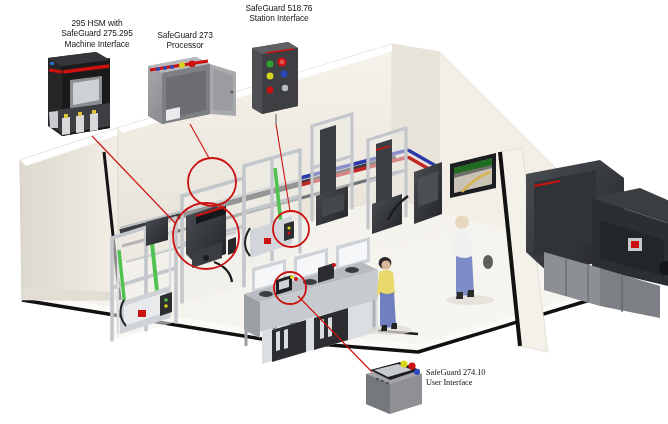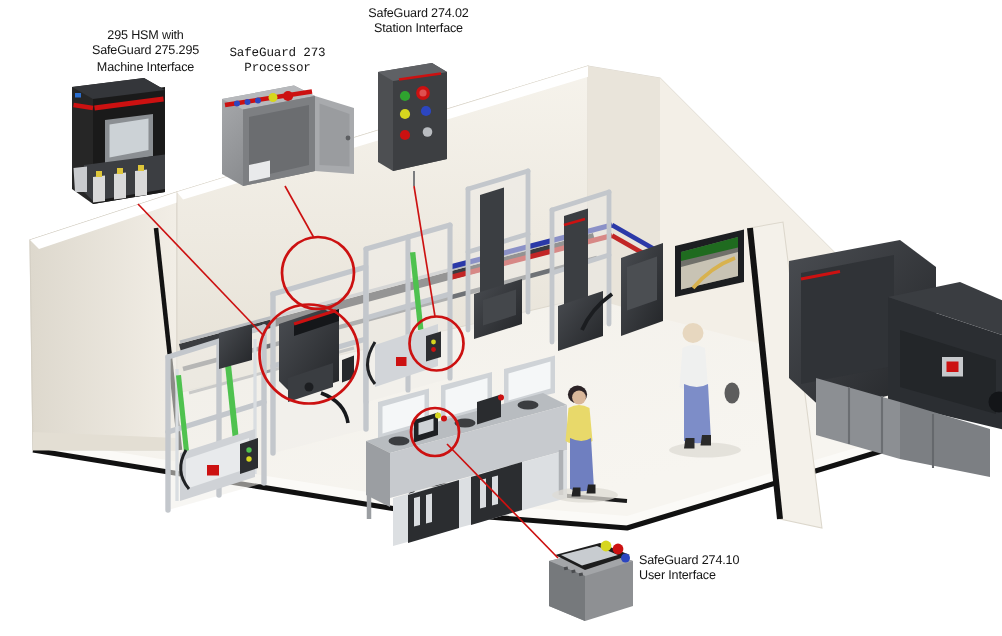--- a/index.html
+++ b/index.html
@@ -357,22 +357,22 @@
       <path d="M190,124 L209,158" stroke-width="1.1"></path>
       <path d="M276,124 L290,211" stroke-width="1.1"></path>
       <path d="M298,296 L372,372" stroke-width="1.1"></path>
     </g>
   </svg>
 
   <div class="callout-label" style="left:44px;top:18px;width:106px;">295 HSM with
 SafeGuard 275.295
 Machine Interface</div>
 
-  <div class="callout-label" style="left:142px;top:30px;width:86px;font-family:Liberation Mono, monospace;">SafeGuard 273
+  <div class="callout-label" style="left:142px;top:30px;width:86px;">SafeGuard 273
 Processor</div>
 
-  <div class="callout-label" style="left:228px;top:3px;width:102px;">SafeGuard 274.02
+  <div class="callout-label" style="left:228px;top:3px;width:102px;">SafeGuard 518.76
 Station Interface</div>
 
-  <div class="callout-label cl-left" style="left:426px;top:368px;width:104px;">SafeGuard 274.10
+  <div class="callout-label cl-left" style="left:426px;top:368px;width:104px;font-family:Liberation Serif, serif;">SafeGuard 274.10
 User Interface</div>
 
 </div>
 
 </body></html>

